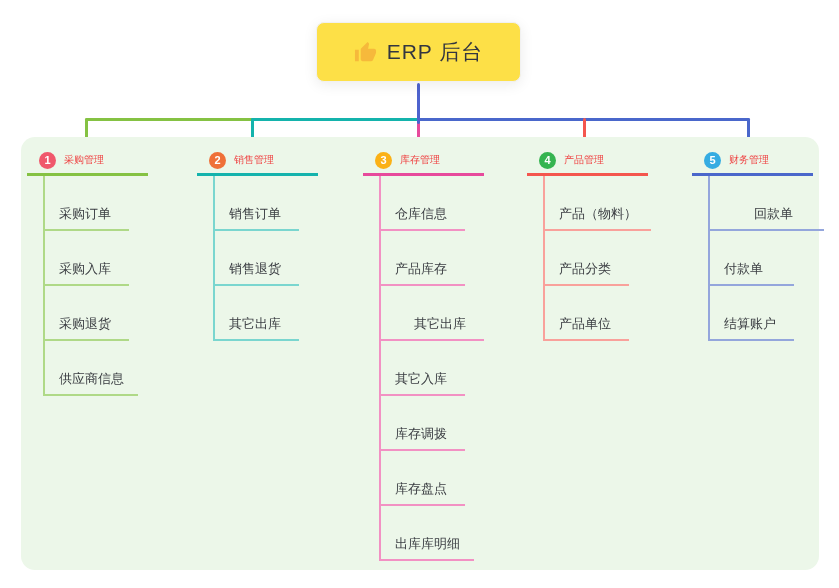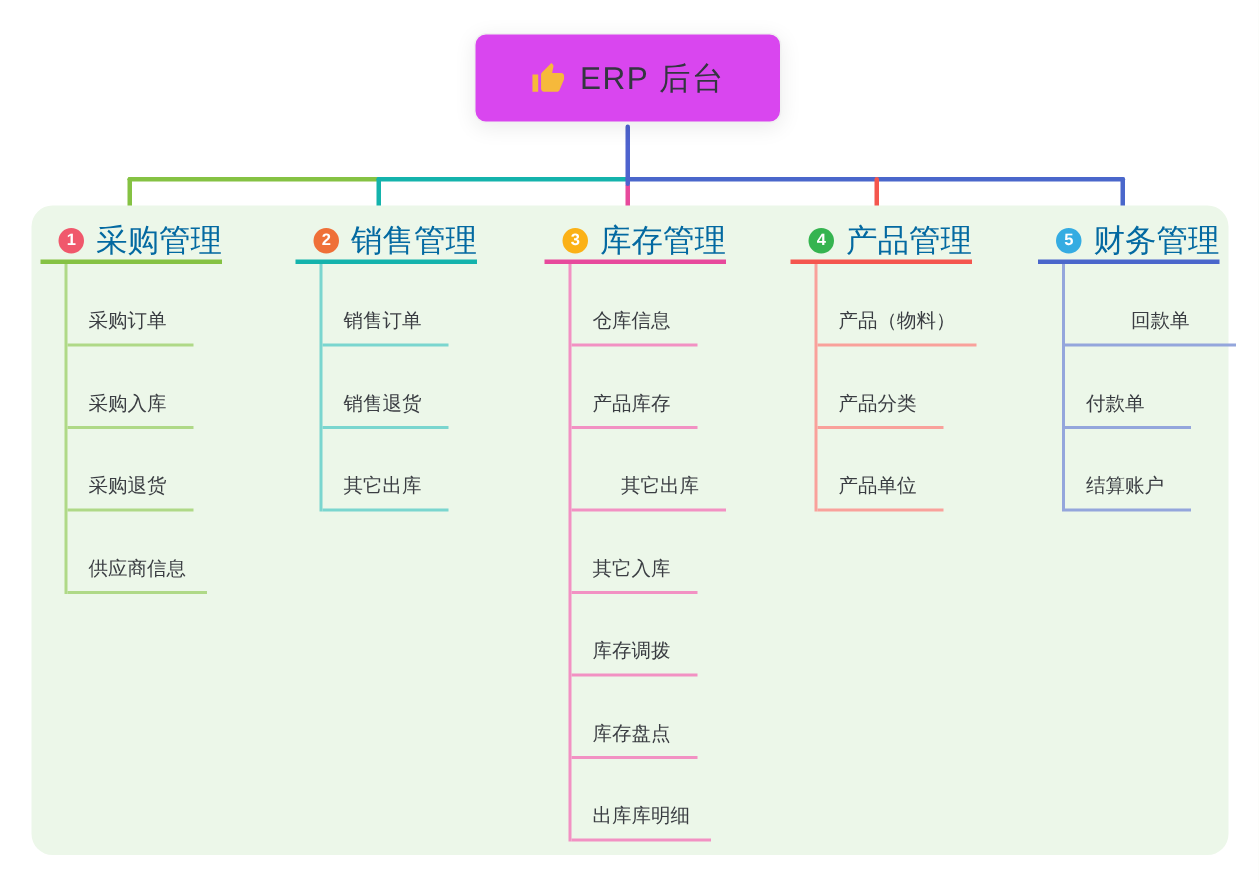--- a/index.html
+++ b/index.html
@@ -6,21 +6,21 @@
   .stage{
     position:relative;
     width:839px;height:588px;
     background:#ffffff;
     font-family:"Liberation Sans","DejaVu Sans",sans-serif;
     overflow:hidden;
   }
   
   .root-node{
     position:absolute;left:316px;top:22px;width:205px;height:60px;
-    background:#d946ef;border:1px solid #f1f1f1;border-radius:8px;
+    background:#fde047;border:1px solid #f1f1f1;border-radius:8px;
     box-shadow:0 3px 14px rgba(0,0,0,.08);
     display:flex;align-items:center;justify-content:center;gap:10px;
     box-sizing:border-box;
   }
   .root-label{font-size:21px;font-weight:500;color:#333640;letter-spacing:1px;}
   .thumb-icon{width:23px;height:23px;display:block;}
   
   .conn{position:absolute;border-radius:2px;}
   .conn.h{height:3px;top:118px;}
   .conn.v{width:3px;}
@@ -34,21 +34,21 @@
   .branch-head{
     height:26px;display:flex;align-items:center;gap:8px;
     padding-left:12px;border-bottom:3px solid #ccc;
     box-sizing:content-box;
   }
   .badge{
     width:17px;height:17px;border-radius:50%;flex:0 0 auto;
     display:flex;align-items:center;justify-content:center;
     color:#fff;font-size:11px;font-weight:bold;line-height:1;
   }
-  .branch-title{font-size:21px;font-weight:500;color:#0369a1;white-space:nowrap;}
+  .branch-title{font-size:10px;font-weight:500;color:#ef4444;white-space:nowrap;}
   .children{margin-left:16px;border-left:2px solid #ccc;width:max-content;}
   .child{
     height:47px;display:flex;align-items:flex-end;
     padding:0 14px 6px 14px;border-bottom:2px solid #ccc;
     width:max-content;min-width:56px;box-sizing:content-box;
   }
   .child-label{font-size:13px;color:#3a3d42;white-space:nowrap;}
 </style>
 </head>
 <body>

